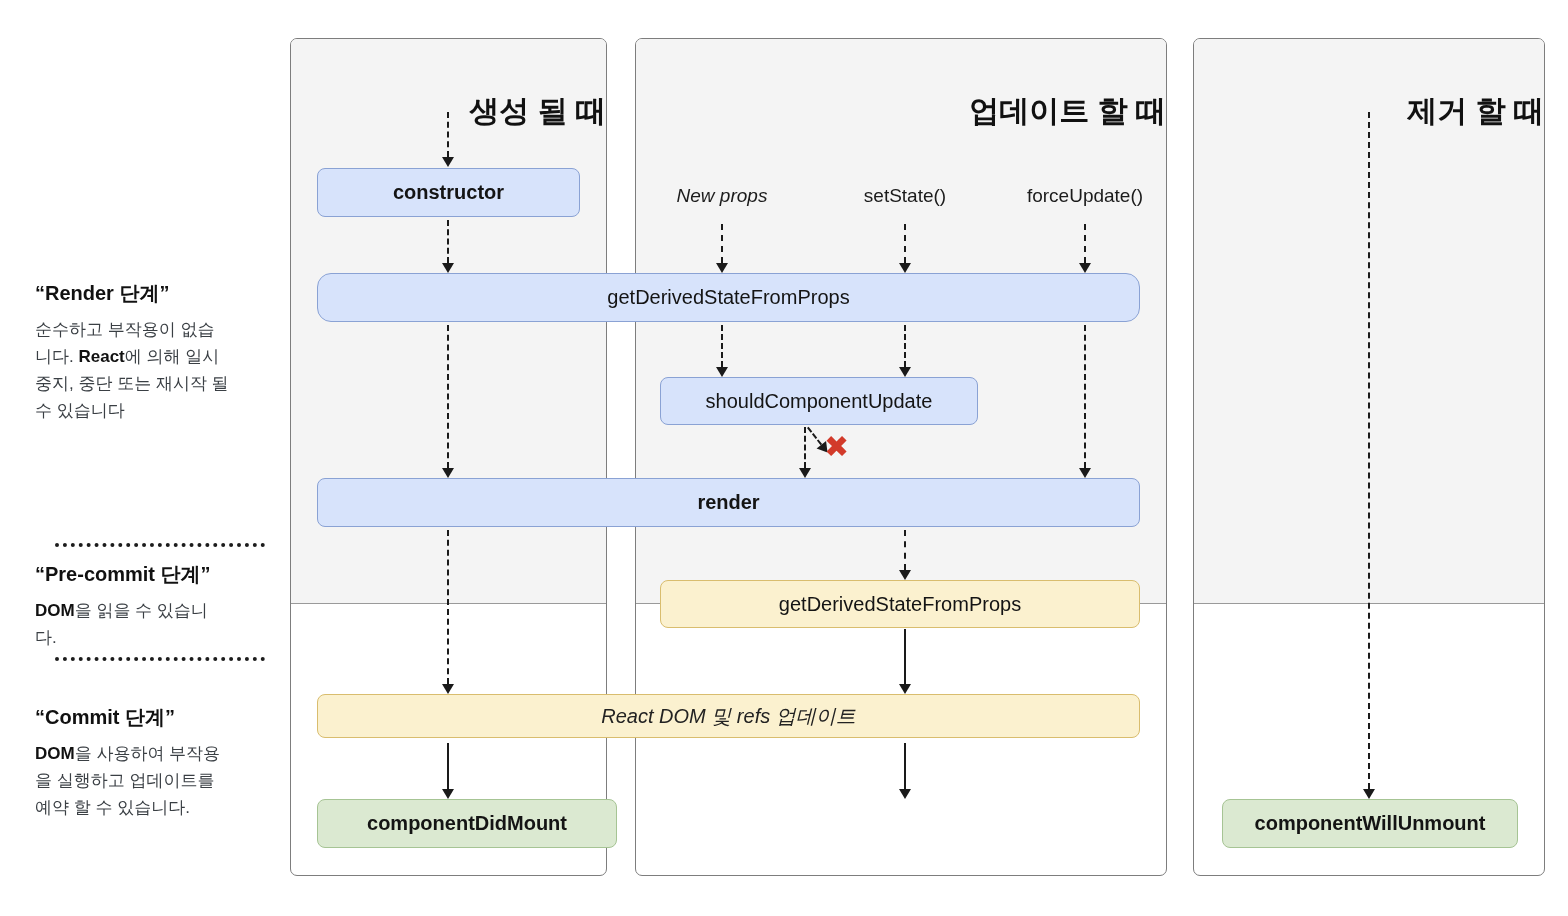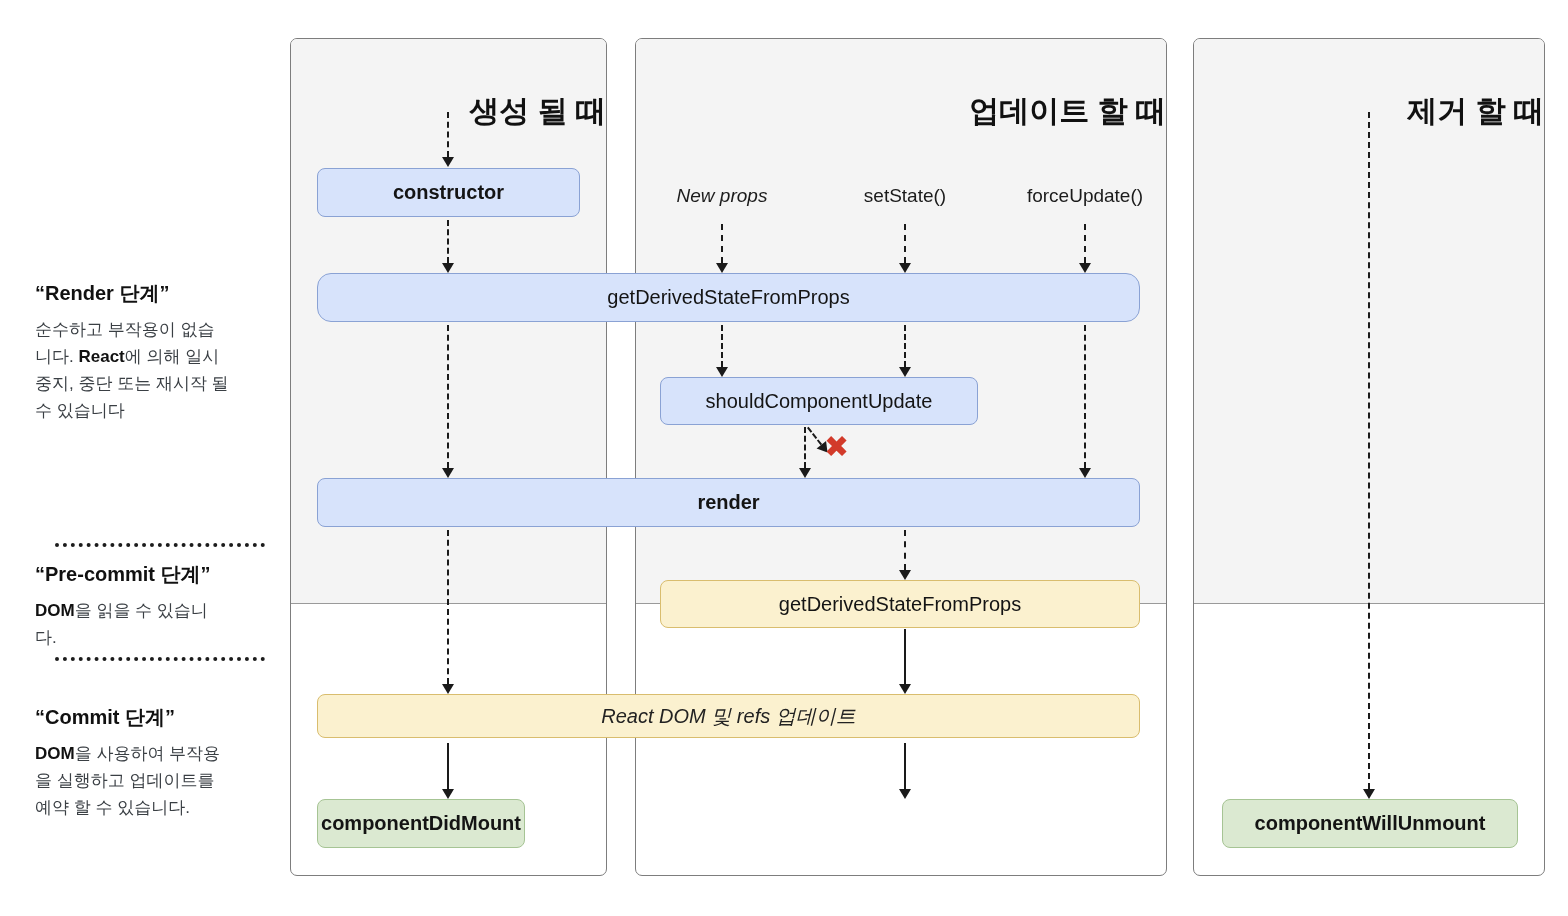--- a/index.html
+++ b/index.html
@@ -116,16 +116,16 @@
   <div class="box blue" style="left:317px;top:273px;width:823px;height:49px;border-radius:14px;">getDerivedStateFromProps</div>
   <div class="box blue" style="left:660px;top:377px;width:318px;height:48px;">shouldComponentUpdate</div>
   <div class="box blue bold" style="left:317px;top:478px;width:823px;height:49px;">render</div>
   <div class="box yellow" style="left:660px;top:580px;width:480px;height:48px;">getDerivedStateFromProps</div>
   <div class="box yellow rd" style="left:317px;top:694px;width:823px;height:44px;">
     <span class="latin">React DOM</span>
       <span> 및 </span>
       <span class="latin">refs</span>
       <span> 업데이트</span>
   </div>
-  <div class="box green bold" style="left:317px;top:799px;width:208px;height:49px;">componentDidMount</div>
+  <div class="box green bold" style="left:317px;top:799px;width:300px;height:49px;">componentDidMount</div>
   <div class="box green bold" style="left:1222px;top:799px;width:296px;height:49px;">componentWillUnmount</div>
 
 </div>
 
 </body></html>

